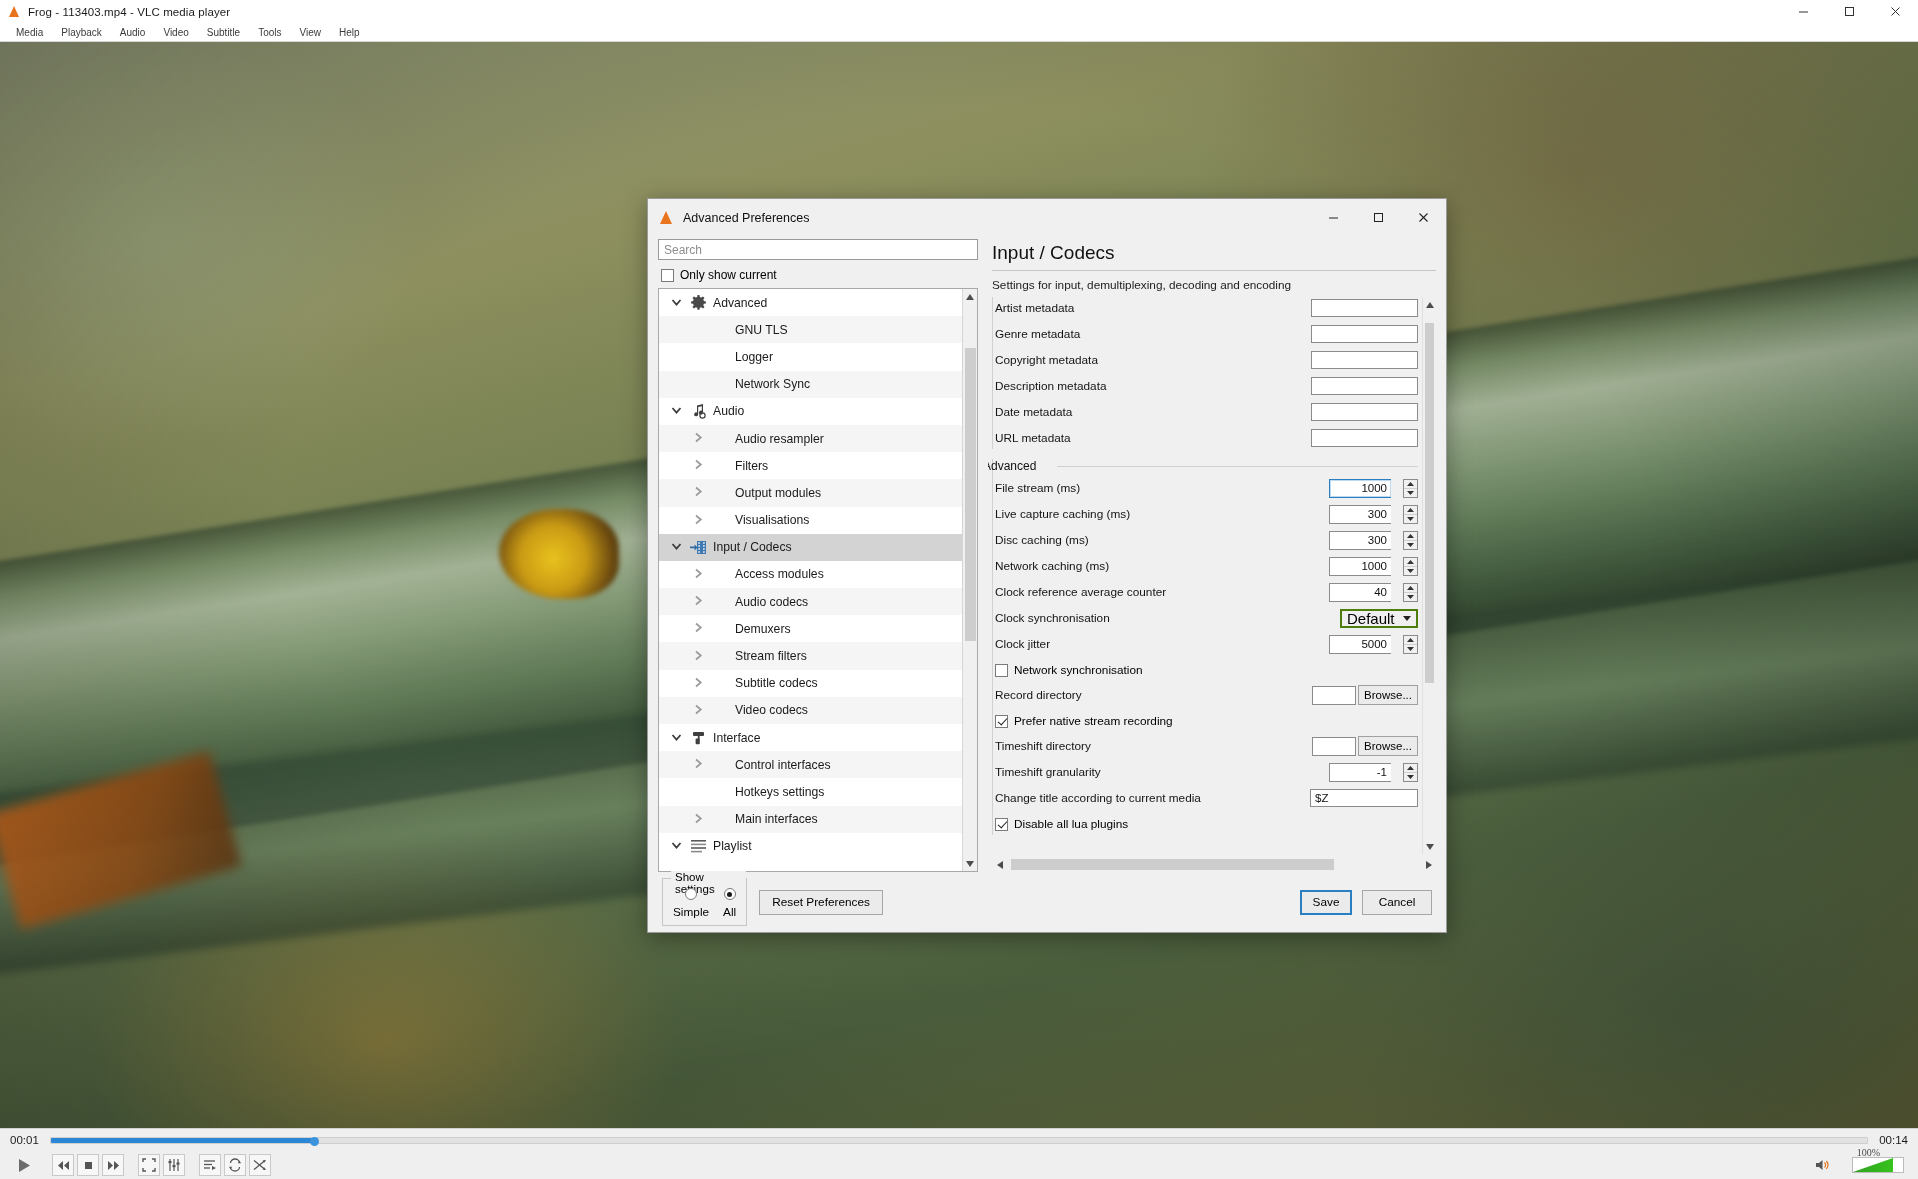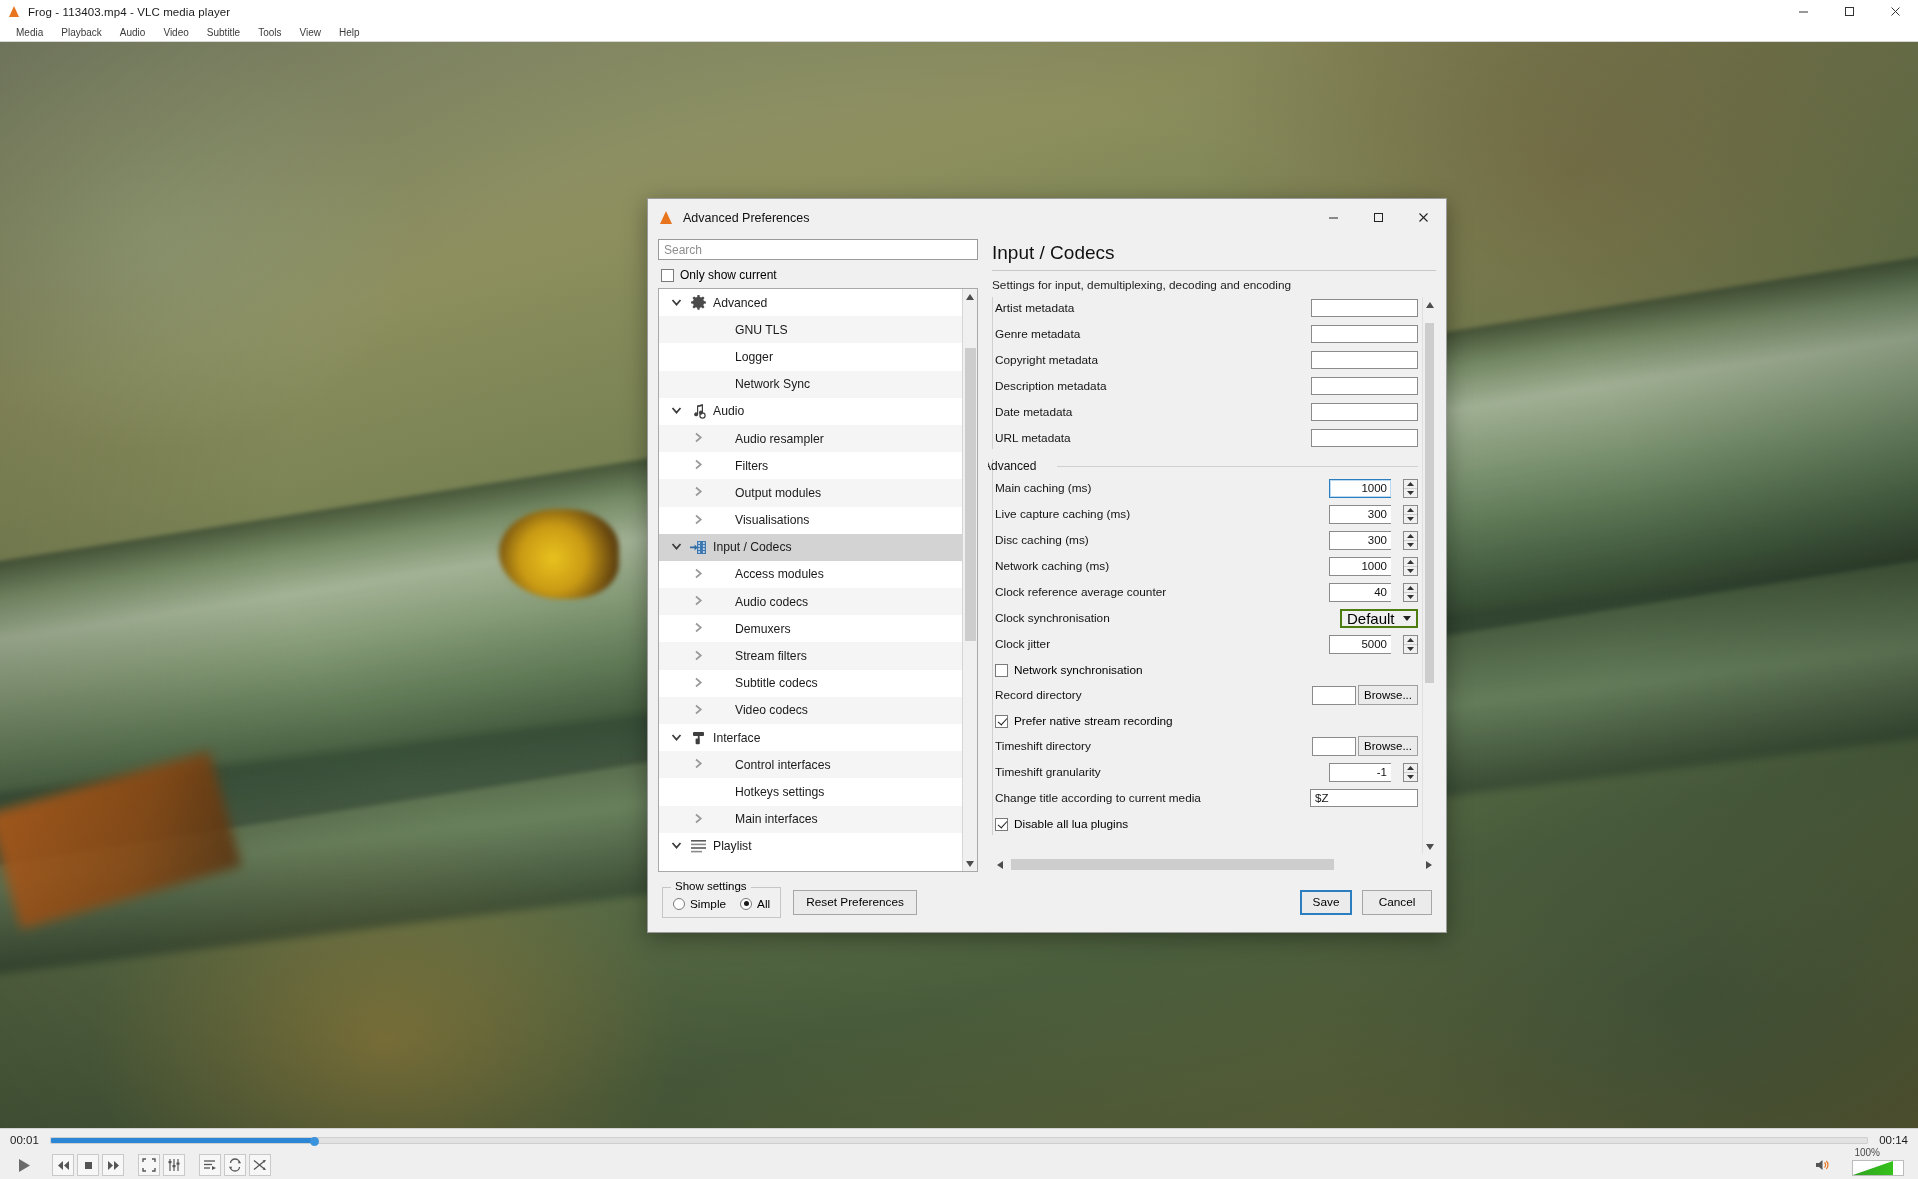--- a/index.html
+++ b/index.html
@@ -90,21 +90,21 @@
                background:#2c86d6; border-radius:1px; }
   .seek-knob { position:absolute; left:14.5%; top:-1px; width:9px; height:9px;
                border-radius:50%; background:#3b93de; transform:translateX(-4px); }
 
   .btn-row { height:28px; display:flex; align-items:center; padding:0 8px; gap:3px; }
   .cbtn { width:22px; height:22px; display:flex; align-items:center; justify-content:center;
           color:#5e5e5e; }
   .cbtn.big { width:30px; height:26px; }
   .cbtn.framed { border:1px solid #c9c9c9; background:#f7f7f7; }
   .spacer { flex:1 1 auto; }
-  .vol-wrap { display:flex; align-items:flex-end; gap:19px; padding-right:6px; position:relative; }
+  .vol-wrap { display:flex; align-items:center; gap:19px; padding-right:6px; position:relative;font-family:Liberation Serif, serif; }
   .vol-pct { font-size:10px; color:#4a4a4a; position:absolute; right:30px; top:-7px; }
   .vol-bar { width:52px; height:16px; border:1px solid #bcbcbc; background:#fff; position:relative; overflow:hidden;}
   .vol-bar::before{ content:""; position:absolute; left:0; bottom:0; width:80%; height:100%;
      background:linear-gradient(to right,#2fa321,#37c21c); clip-path:polygon(0 100%,100% 0,100% 100%); }
 
   
   #prefs-dialog {
     position:absolute; left:647px; top:198px; width:800px; height:735px;
     background:#f0f0f0; border:1px solid #9a9a9a;
     box-shadow:0 5px 22px rgba(0,0,0,.35);
@@ -208,21 +208,21 @@
 
   .hscroll { height:15px; margin:3px 0 0 4px; display:flex; align-items:center; background:#f0f0f0; }
   .hs-arrow { width:15px; height:15px; display:flex; align-items:center; justify-content:center;
               font-size:8px; color:#555; }
   .hs-track { flex:1 1 auto; height:15px; position:relative; }
   .hs-thumb { position:absolute; left:1%; width:78%; top:2px; bottom:2px; background:#cdcdcd; }
 
   .dlg-footer { flex:0 0 60px; display:flex; align-items:center; padding:0 14px; gap:12px; position:relative; }
   .show-settings { border:1px solid #c6c6c6; padding:9px 10px 6px 10px; position:relative; display:flex; gap:14px; }
   .ss-legend { position:absolute; top:-8px; left:8px; background:#f0f0f0; padding:0 4px; font-size:11.5px; }
-  .radio-opt { display:flex; align-items:center; gap:5px; font-size:11.8px; }
+  .radio-opt { display:flex; align-items:center; gap:5px; font-size:11.8px;flex-direction:column; }
   .radio { width:12px; height:12px; border-radius:50%; border:1px solid #7a7a7a; background:#fff; position:relative; flex:0 0 12px;}
   .radio.on::after{ content:""; position:absolute; left:2.5px; top:2.5px; width:5px; height:5px;
                     border-radius:50%; background:#1a1a1a; }
   .btn { height:25px; border:1px solid #a6a6a6; background:#ebebeb; display:flex;
          align-items:center; justify-content:center; font-size:11.8px; padding:0 12px; }
   .btn.primary { border:2px solid #2b7ec0; background:#ebebeb; width:52px; }
   .btn.cancel { width:70px; }
   .footer-right { position:absolute; right:14px; display:flex; gap:10px; }
 </style>
 </head>
@@ -636,21 +636,21 @@
                   <span class="fspace"></span>
                   <span class="tinput val wide"></span>
                 </div>
               </div>
           </div>
 
           <div class="group" style="margin-top:10px">
             <div class="grp-legend">Advanced</div>
             <div id="adv-host">
                 <div class="frow">
-                  <span class="flabel">Main caching (ms)</span>
+                  <span class="flabel">File stream (ms)</span>
                   <span class="fspace"></span>
                   <span class="spin focus">
                     <span class="sv">1000</span>
                     <span class="sbtns">
                       <span class="sbtn">
                         <svg width="7" height="4" viewBox="0 0 7 4">
                           <polygon points="3.5,0 7,4 0,4" fill="#333"></polygon>
                         </svg>
                       </span>
                       <span class="sbtn">

